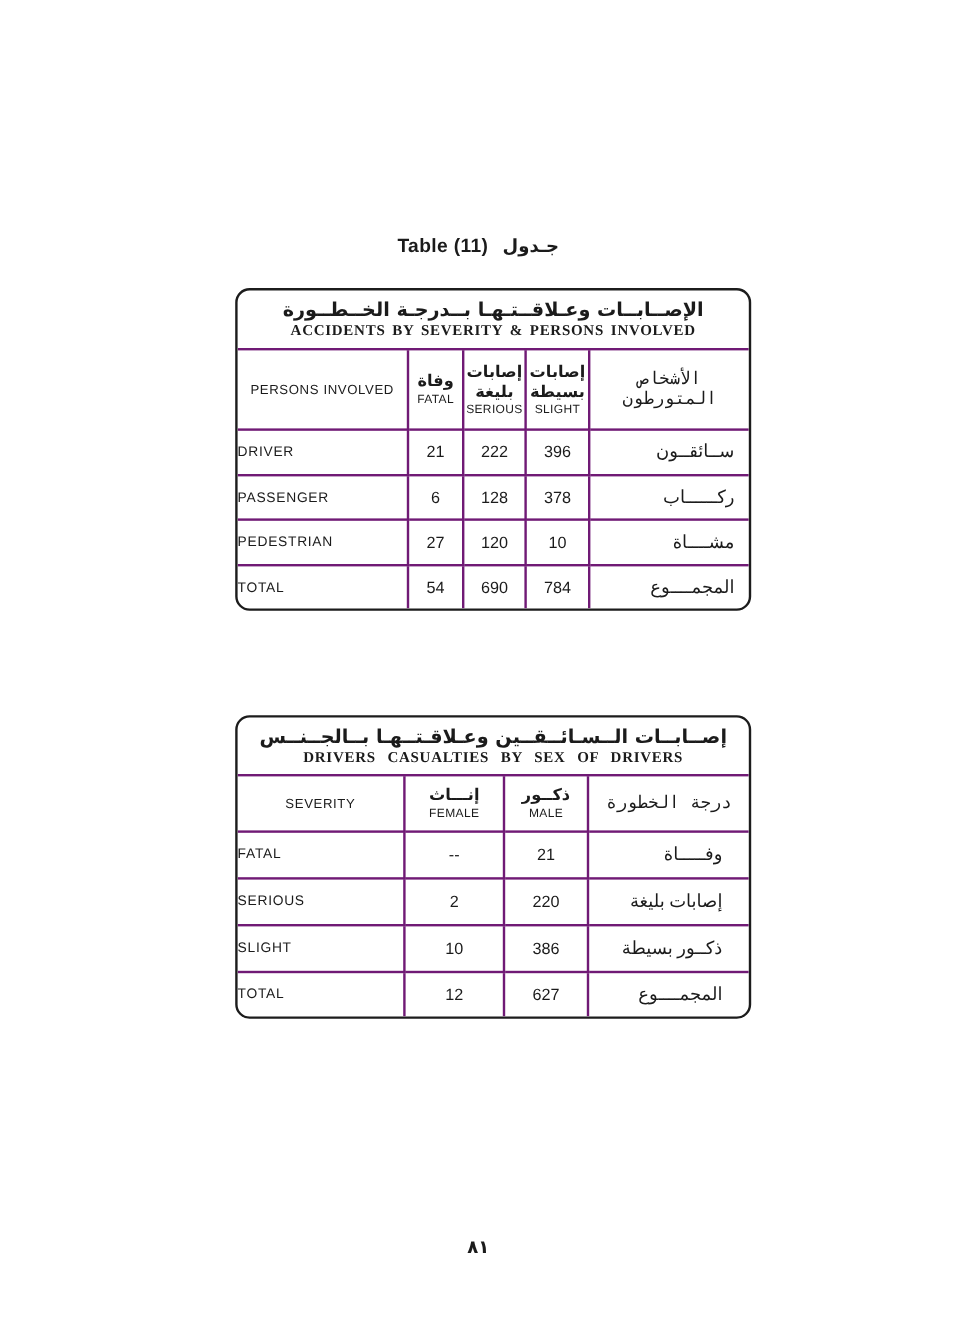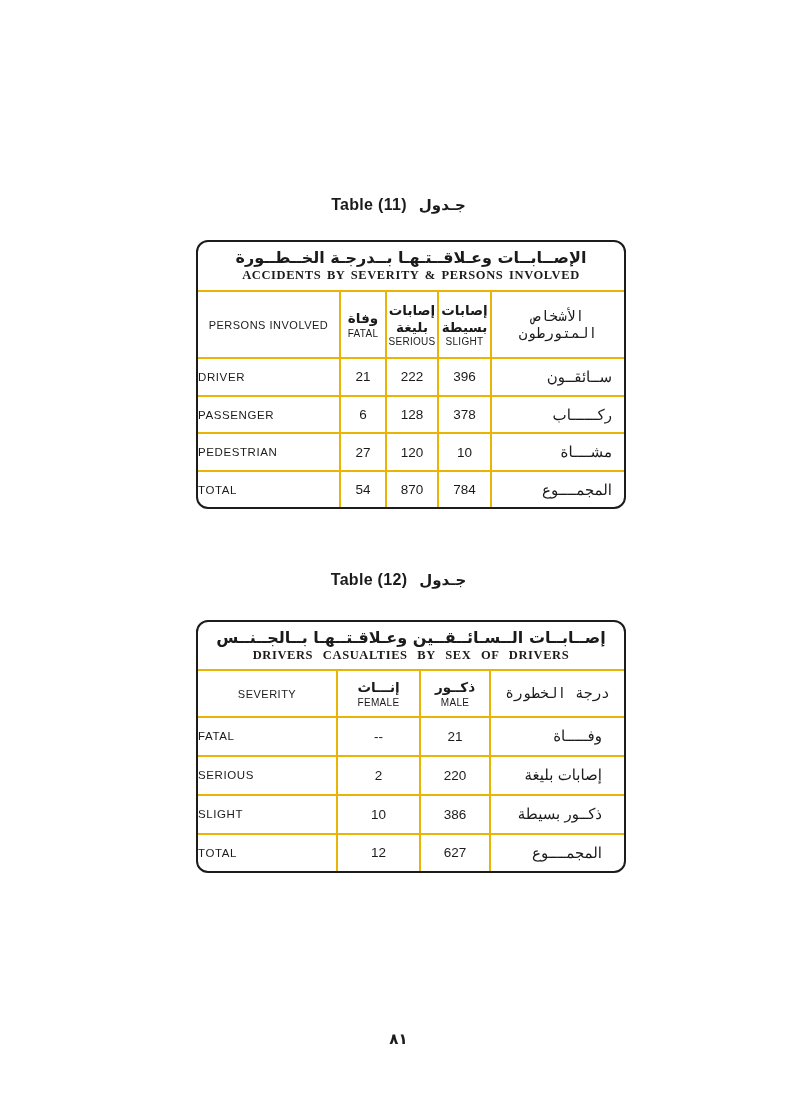--- a/index.html
+++ b/index.html
@@ -26,27 +26,27 @@
     margin-left: 12px;
     text-align: right;
   }
   
   .tblwrap {
     position: absolute; left: 196px; width: 426px;
     border: 2px solid #1c1c1c; border-radius: 12px;
     overflow: hidden; background: #fff;
   }
   .t11 { top: 240px; height: 265px; }
-  .t12 { top: 620px; height: 249px; }
+  .t12 { top: 596px; height: 249px; }
   table.dt {
     width: 100%; height: 100%;
     border-collapse: collapse; border-style: hidden;
     table-layout: fixed;
   }
-  table.dt td { border: 2px solid #eab308; padding: 0; vertical-align: middle; }
+  table.dt td { border: 2px solid #701a75; padding: 0; vertical-align: middle; }
   
   tr.band { height: 49px; }
   .t12 tr.band { height: 48px; }
   .band-ar {
     text-align: center; direction: rtl;
     font-family: "DejaVu Sans", sans-serif;
     font-weight: bold; font-size: 16px; line-height: 1.25;
     padding-top: 3px;
   }
   .band-en {
@@ -76,21 +76,21 @@
     font-size: 14.5px;
   }
   
   td.c-label {
     text-align: left; padding-left: 12px;
     font-size: 11.5px; letter-spacing: 0.6px;
   }
   td.c-num { text-align: center; font-size: 13.5px; }
   td.c-ar {
     direction: rtl;
-    font-family: Liberation Sans, sans-serif;
+    font-family: Liberation Serif, serif;
     font-size: 15px;
   }
   .t11 td.c-ar { text-align: right; padding-right: 12px; }
   .t12 td.c-ar { padding-right: 22px; }
   
   .pagenum {
     position: absolute; top: 1030px; left: 0; width: 100%;
     text-align: center;
     font-family: "DejaVu Sans", sans-serif;
     font-weight: bold; font-size: 15px;
@@ -157,31 +157,28 @@
       <tr>
         <td class="c-label">PEDESTRIAN</td>
         <td class="c-num">27</td>
         <td class="c-num">120</td>
         <td class="c-num">10</td>
         <td class="c-ar">مشــــاة</td>
       </tr>
       <tr>
         <td class="c-label">TOTAL</td>
         <td class="c-num">54</td>
-        <td class="c-num">870</td>
+        <td class="c-num">690</td>
         <td class="c-num">784</td>
         <td class="c-ar">المجمــــوع</td>
       </tr>
     </tbody>
       </table>
   </div>
 
-  <div class="tbl-caption cap2">
-    <span class="cap-en">Table (12)</span><span class="cap-ar">جـدول</span>
-  </div>
 
   <div class="tblwrap t12">
     <table class="dt">
       <colgroup>
         <col style="width:139px">
           <col style="width:83px">
           <col style="width:70px">
           <col>
       </colgroup>
       <tbody>

